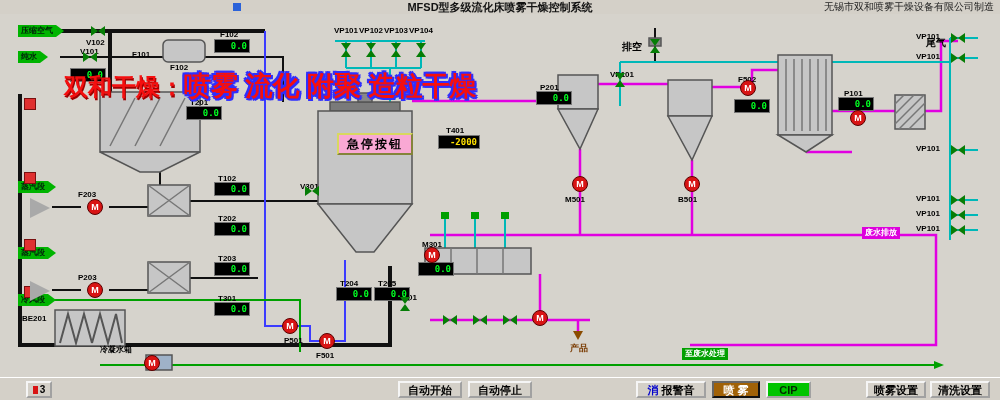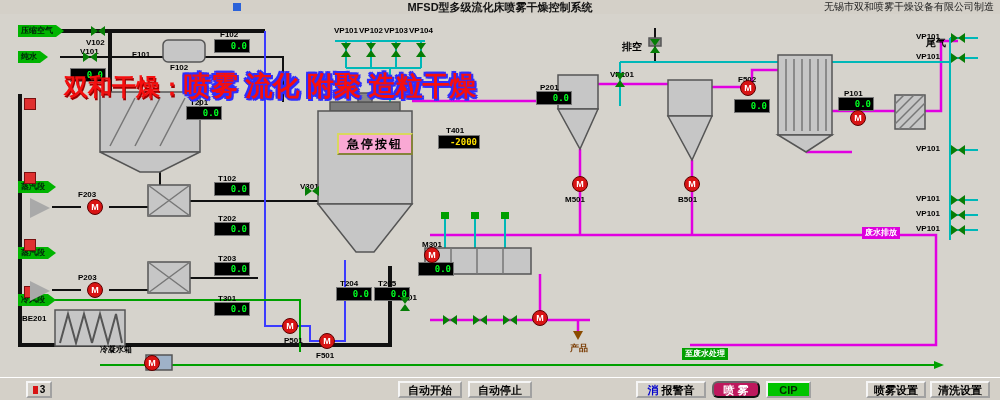--- a/index.html
+++ b/index.html
@@ -53,21 +53,21 @@
   .bottombar{position:absolute;left:0;top:377px;width:1000px;height:23px;background:#d4d0c8;
              border-top:1px solid #fff;}
   .pagebtn{position:absolute;left:26px;top:3px;width:26px;height:17px;background:#d4d0c8;
            border:2px outset #f5f5f5;font:bold 10px "Liberation Sans",sans-serif;color:#000;padding:0;}
   .page-led{display:inline-block;width:5px;height:8px;background:#d81414;margin-right:2px;vertical-align:middle;}
   .statusbox{position:absolute;left:56px;top:3px;width:336px;height:17px;background:#0000bb;
              border:1px solid #5a5a5a;color:#00ff00;font:bold 12px/17px "Liberation Sans",sans-serif;
              text-align:center;box-sizing:border-box;}
   .cbtn{position:absolute;top:3px;height:17px;background:#d4d0c8;border:2px outset #f5f5f5;
         font:bold 11px "Liberation Sans",sans-serif;color:#000;padding:0;cursor:pointer;}
-  .cbtn.dark{background:#be185d;color:#fff;border-color:#666;border-radius:6px;}
+  .cbtn.dark{background:#a16207;color:#fff;border-color:#666;}
   .cbtn.green{background:#00c400;color:#002b00;}
   .cbtn.mute::first-letter{color:#0000cc;}
 </style>
 </head>
 <body>
 
 <div class="screen">
 
   <div class="titlebar">
     <span class="title-icon"></span>

